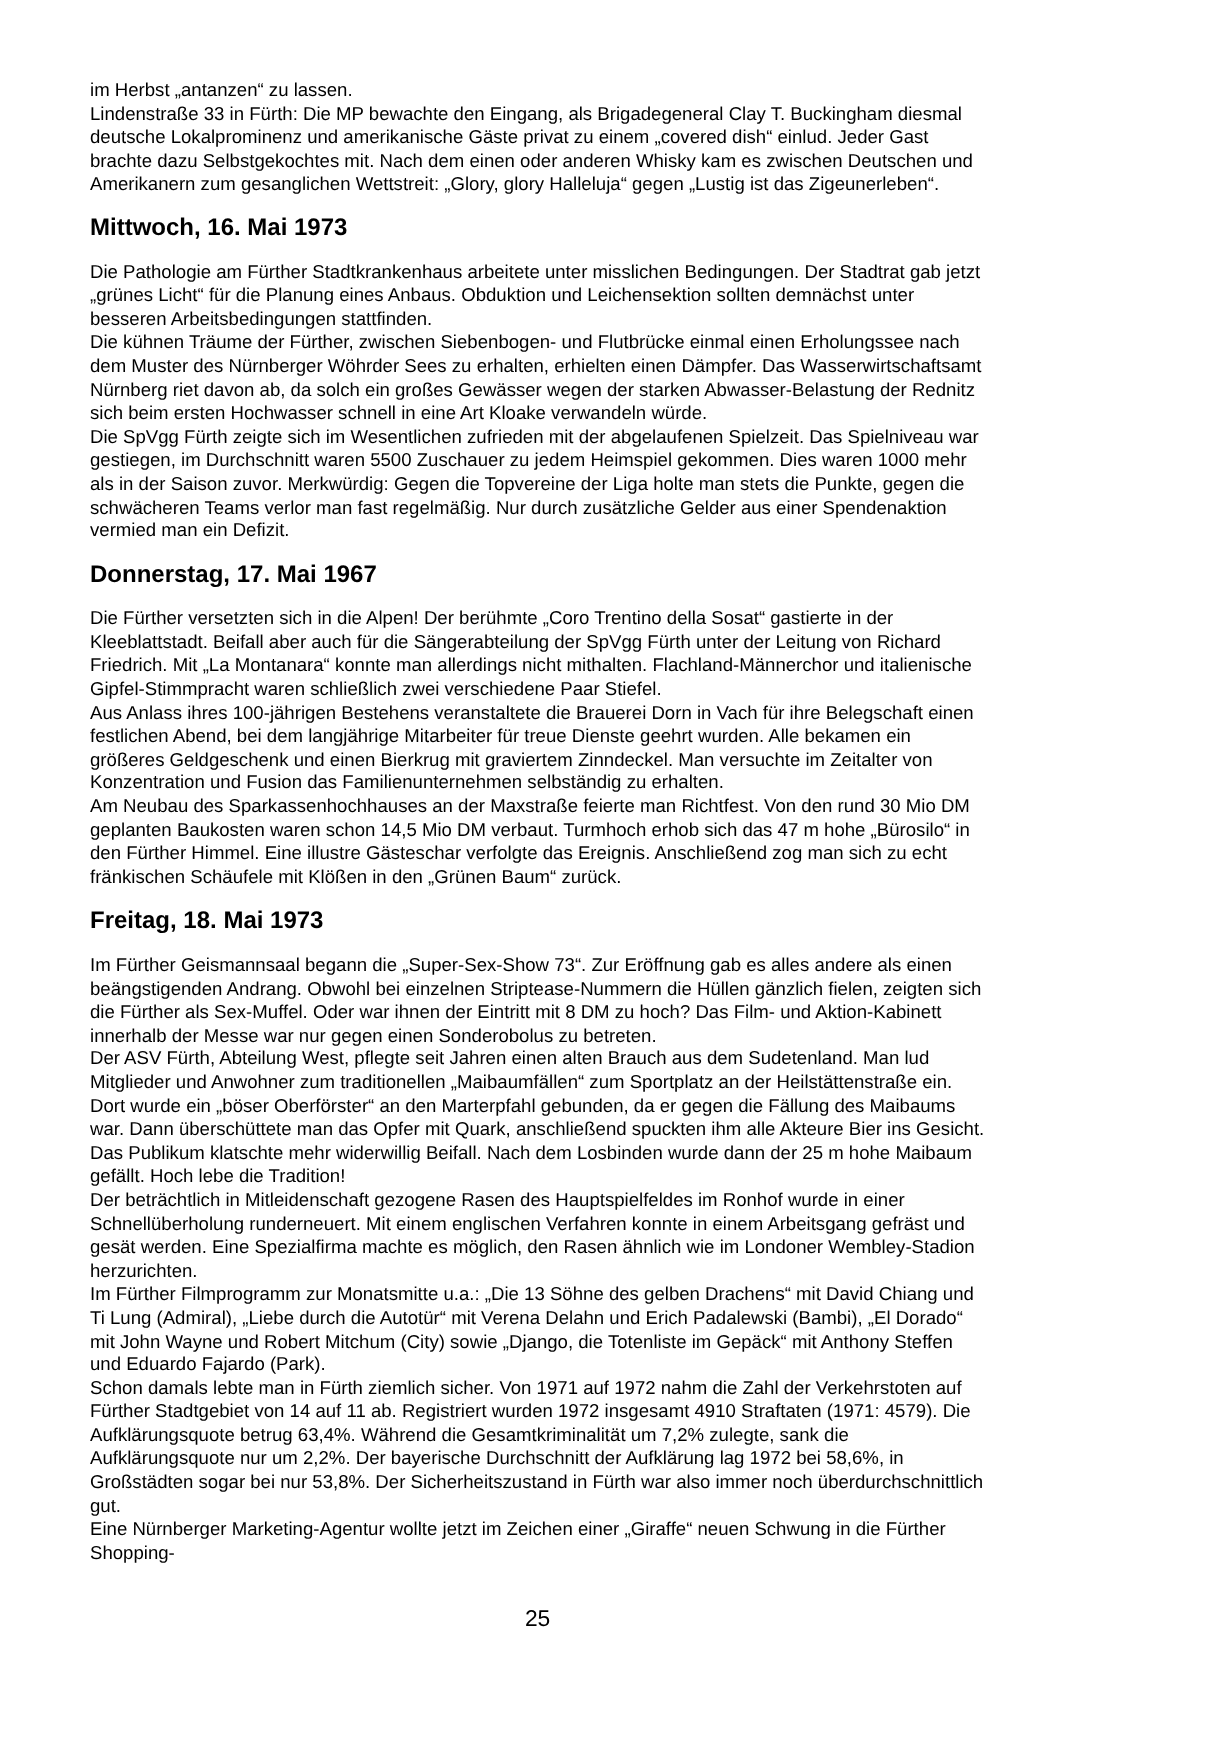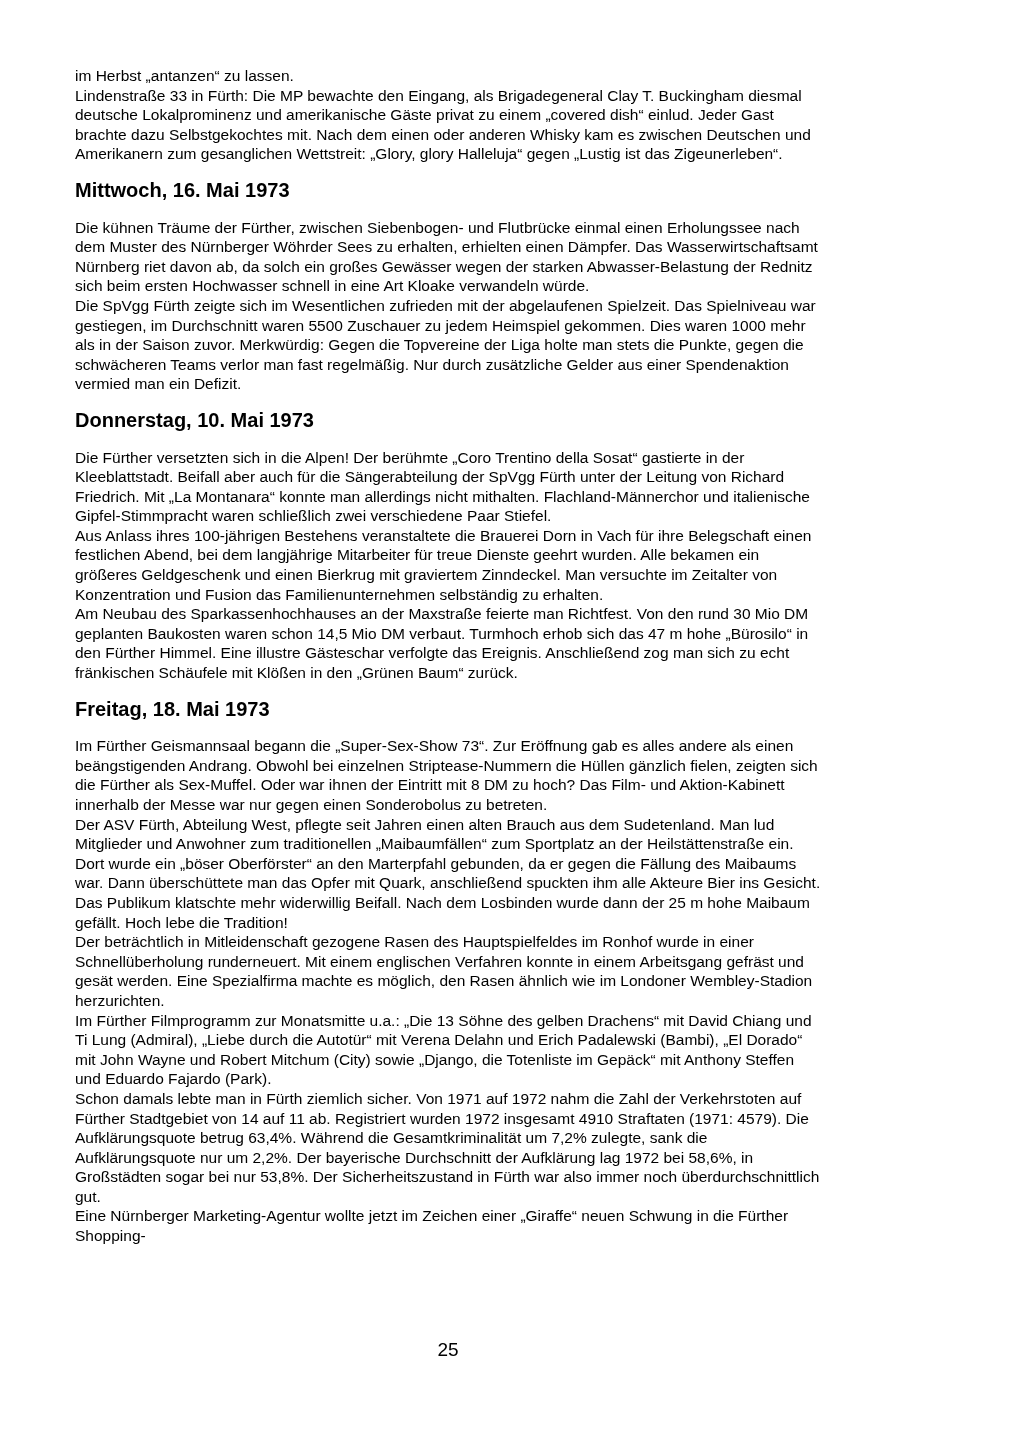--- a/index.html
+++ b/index.html
@@ -41,24 +41,25 @@
 </head>
 <body>
 
 <div class="page">
   <div class="content">
 
     <p>im Herbst „antanzen“ zu lassen.</p>
     <p>Lindenstraße 33 in Fürth: Die MP bewachte den Eingang, als Brigadegeneral Clay T. Buckingham diesmal deutsche Lokalprominenz und amerikanische Gäste privat zu einem „covered dish“ einlud. Jeder Gast brachte dazu Selbstgekochtes mit. Nach dem einen oder anderen Whisky kam es zwischen Deutschen und Amerikanern zum gesanglichen Wettstreit: „Glory, glory Halleluja“ gegen „Lustig ist das Zigeunerleben“.</p>
 
     <h2>Mittwoch, 16. Mai 1973</h2>
+    <p>Die Pathologie am Fürther Stadtkrankenhaus arbeitete unter misslichen Bedingungen. Der Stadtrat gab jetzt „grünes Licht“ für die Planung eines Anbaus. Obduktion und Leichensektion sollten demnächst unter besseren Arbeitsbedingungen stattfinden.</p>
     <p>Die kühnen Träume der Fürther, zwischen Siebenbogen- und Flutbrücke einmal einen Erholungssee nach dem Muster des Nürnberger Wöhrder Sees zu erhalten, erhielten einen Dämpfer. Das Wasserwirtschaftsamt Nürnberg riet davon ab, da solch ein großes Gewässer wegen der starken Abwasser-Belastung der Rednitz sich beim ersten Hochwasser schnell in eine Art Kloake verwandeln würde.</p>
     <p>Die SpVgg Fürth zeigte sich im Wesentlichen zufrieden mit der abgelaufenen Spielzeit. Das Spielniveau war gestiegen, im Durchschnitt waren 5500 Zuschauer zu jedem Heimspiel gekommen. Dies waren 1000 mehr als in der Saison zuvor. Merkwürdig: Gegen die Topvereine der Liga holte man stets die Punkte, gegen die schwächeren Teams verlor man fast regelmäßig. Nur durch zusätzliche Gelder aus einer Spendenaktion vermied man ein Defizit.</p>
 
-    <h2>Donnerstag, 10. Mai 1973</h2>
+    <h2>Donnerstag, 17. Mai 1967</h2>
     <p>Die Fürther versetzten sich in die Alpen! Der berühmte „Coro Trentino della Sosat“ gastierte in der Kleeblattstadt. Beifall aber auch für die Sängerabteilung der SpVgg Fürth unter der Leitung von Richard Friedrich. Mit „La Montanara“ konnte man allerdings nicht mithalten. Flachland-Männerchor und italienische Gipfel-Stimmpracht waren schließlich zwei verschiedene Paar Stiefel.</p>
     <p>Aus Anlass ihres 100-jährigen Bestehens veranstaltete die Brauerei Dorn in Vach für ihre Belegschaft einen festlichen Abend, bei dem langjährige Mitarbeiter für treue Dienste geehrt wurden. Alle bekamen ein größeres Geldgeschenk und einen Bierkrug mit graviertem Zinndeckel. Man versuchte im Zeitalter von Konzentration und Fusion das Familienunternehmen selbständig zu erhalten.</p>
     <p>Am Neubau des Sparkassenhochhauses an der Maxstraße feierte man Richtfest. Von den rund 30 Mio DM geplanten Baukosten waren schon 14,5 Mio DM verbaut. Turmhoch erhob sich das 47 m hohe „Bürosilo“ in den Fürther Himmel. Eine illustre Gästeschar verfolgte das Ereignis. Anschließend zog man sich zu echt fränkischen Schäufele mit Klößen in den „Grünen Baum“ zurück.</p>
 
     <h2>Freitag, 18. Mai 1973</h2>
     <p>Im Fürther Geismannsaal begann die „Super-Sex-Show 73“. Zur Eröffnung gab es alles andere als einen beängstigenden Andrang. Obwohl bei einzelnen Striptease-Nummern die Hüllen gänzlich fielen, zeigten sich die Fürther als Sex-Muffel. Oder war ihnen der Eintritt mit 8 DM zu hoch? Das Film- und Aktion-Kabinett innerhalb der Messe war nur gegen einen Sonderobolus zu betreten.</p>
     <p>Der ASV Fürth, Abteilung West, pflegte seit Jahren einen alten Brauch aus dem Sudetenland. Man lud Mitglieder und Anwohner zum traditionellen „Maibaumfällen“ zum Sportplatz an der Heilstättenstraße ein. Dort wurde ein „böser Oberförster“ an den Marterpfahl gebunden, da er gegen die Fällung des Maibaums war. Dann überschüttete man das Opfer mit Quark, anschließend spuckten ihm alle Akteure Bier ins Gesicht. Das Publikum klatschte mehr widerwillig Beifall. Nach dem Losbinden wurde dann der 25 m hohe Maibaum gefällt. Hoch lebe die Tradition!</p>
     <p>Der beträchtlich in Mitleidenschaft gezogene Rasen des Hauptspielfeldes im Ronhof wurde in einer Schnellüberholung runderneuert. Mit einem englischen Verfahren konnte in einem Arbeitsgang gefräst und gesät werden. Eine Spezialfirma machte es möglich, den Rasen ähnlich wie im Londoner Wembley-Stadion herzurichten.</p>
     <p>Im Fürther Filmprogramm zur Monatsmitte u.a.: „Die 13 Söhne des gelben Drachens“ mit David Chiang und Ti Lung (Admiral), „Liebe durch die Autotür“ mit Verena Delahn und Erich Padalewski (Bambi), „El Dorado“ mit John Wayne und Robert Mitchum (City) sowie „Django, die Totenliste im Gepäck“ mit Anthony Steffen und Eduardo Fajardo (Park).</p>
 

